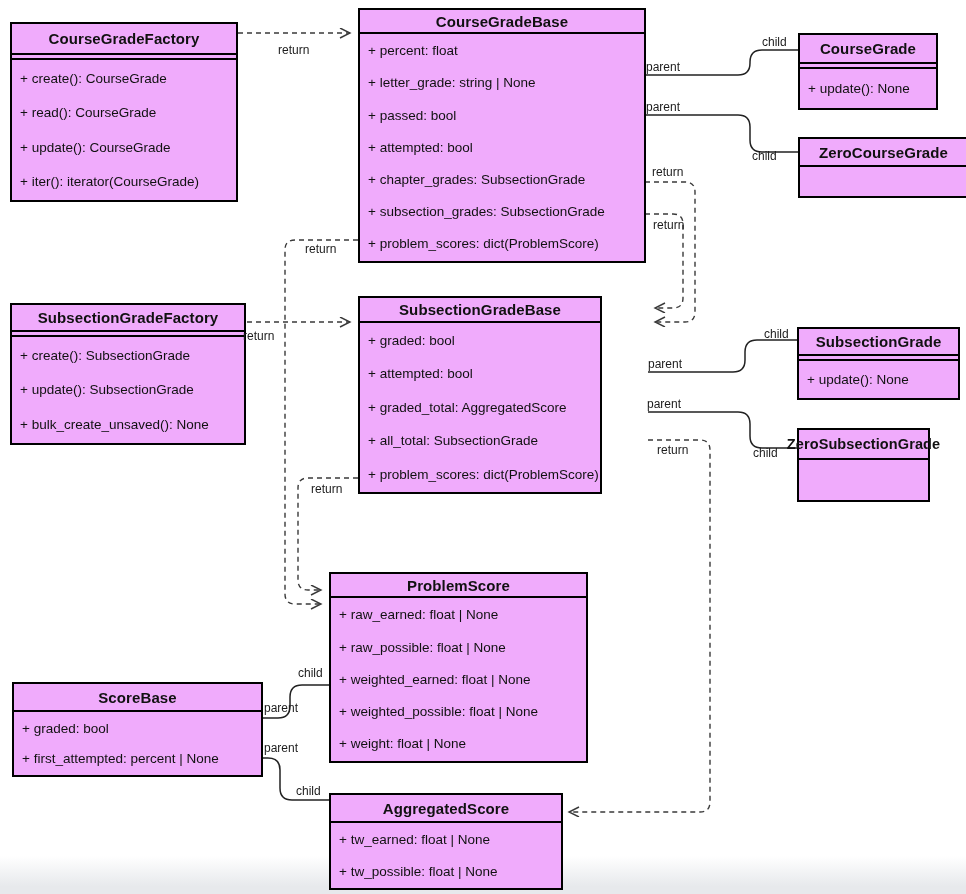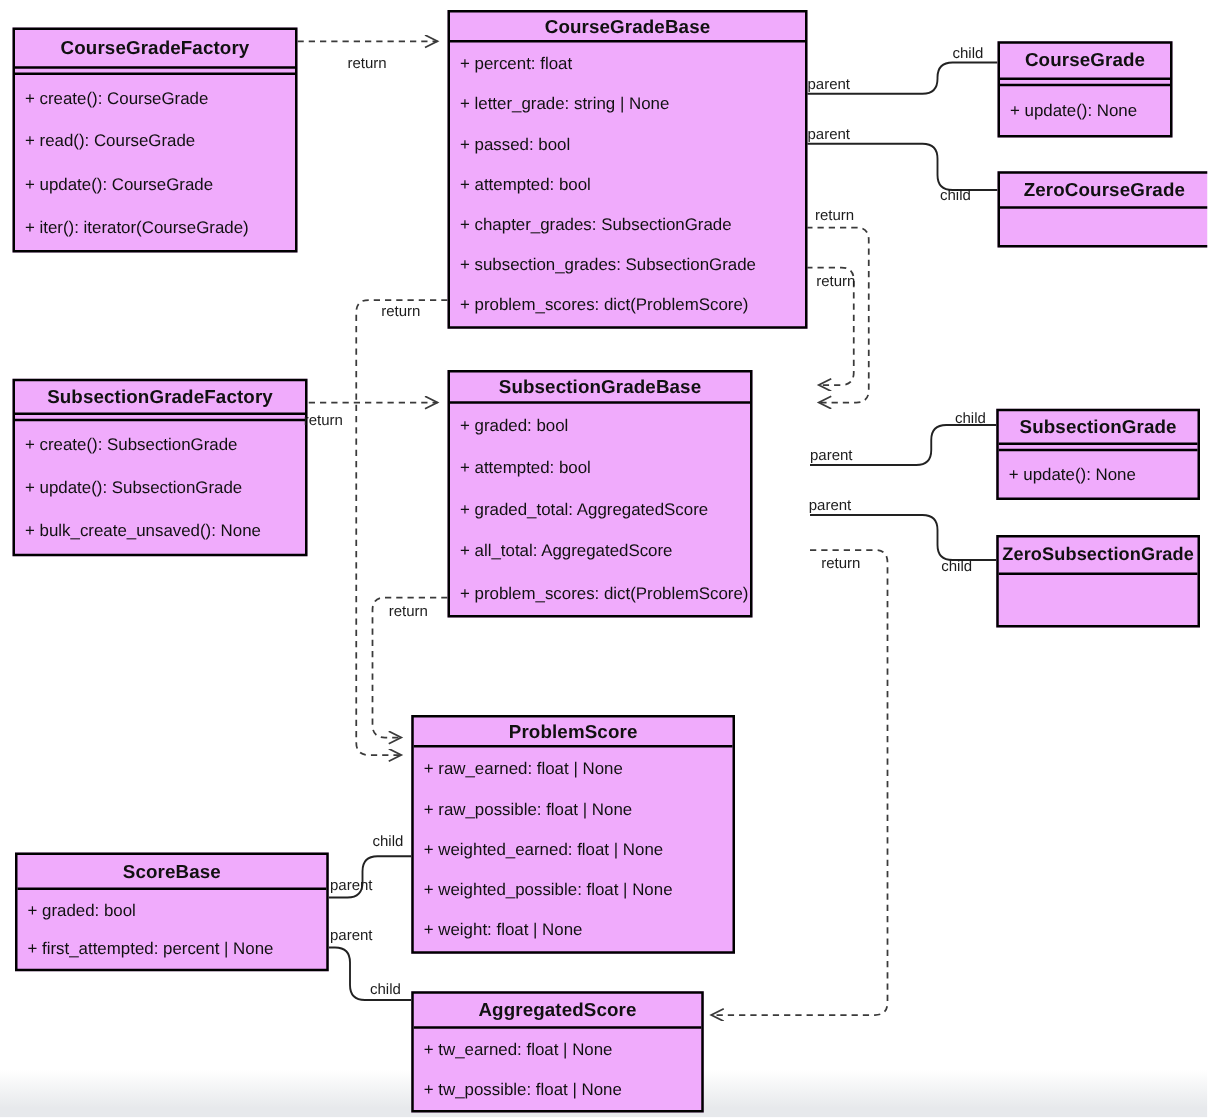--- a/index.html
+++ b/index.html
@@ -111,34 +111,34 @@
       <div class="uml-row">+ bulk_create_unsaved(): None</div>
     </div>
   </div>
 
   <div class="uml-box" style="left:358px;top:296px;width:244px;height:198px">
     <div class="uml-title" style="height:23px">SubsectionGradeBase</div>
     <div class="uml-members">
       <div class="uml-row">+ graded: bool</div>
       <div class="uml-row">+ attempted: bool</div>
       <div class="uml-row">+ graded_total: AggregatedScore</div>
-      <div class="uml-row">+ all_total: AggregatedScore</div>
+      <div class="uml-row">+ all_total: SubsectionGrade</div>
       <div class="uml-row">+ problem_scores: dict(ProblemScore)</div>
     </div>
   </div>
 
   <div class="uml-box" style="left:797px;top:327px;width:163px;height:73px">
     <div class="uml-title" style="height:25px">SubsectionGrade</div>
     <div class="uml-dbl"></div>
     <div class="uml-members">
       <div class="uml-row">+ update(): None</div>
     </div>
   </div>
 
-  <div class="uml-box" style="left:797px;top:428px;width:163px;height:74px">
+  <div class="uml-box" style="left:797px;top:428px;width:133px;height:74px">
     <div class="uml-title" style="height:28px;font-size:14.5px">ZeroSubsectionGrade</div>
     <div class="uml-members"></div>
   </div>
 
   <div class="uml-box" style="left:329px;top:572px;width:259px;height:191px">
     <div class="uml-title" style="height:22px">ProblemScore</div>
     <div class="uml-members">
       <div class="uml-row">+ raw_earned: float | None</div>
       <div class="uml-row">+ raw_possible: float | None</div>
       <div class="uml-row">+ weighted_earned: float | None</div>

